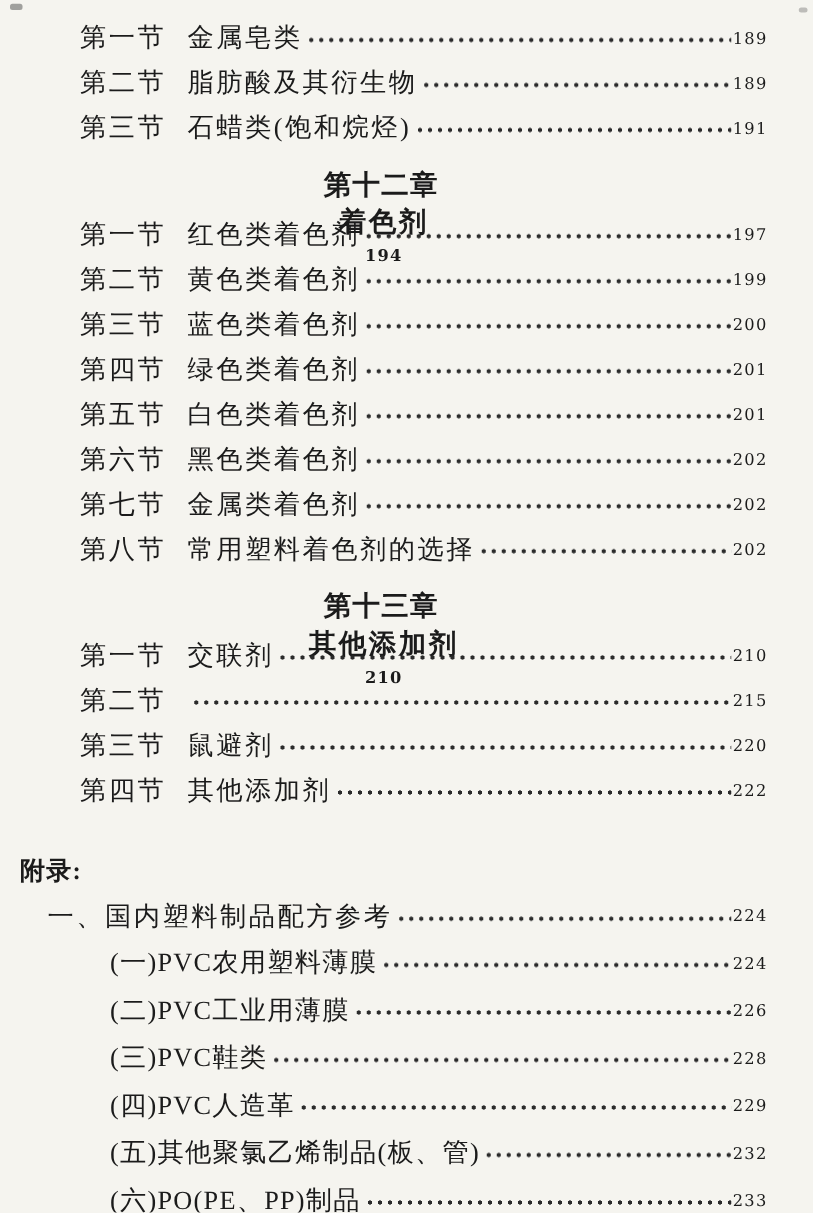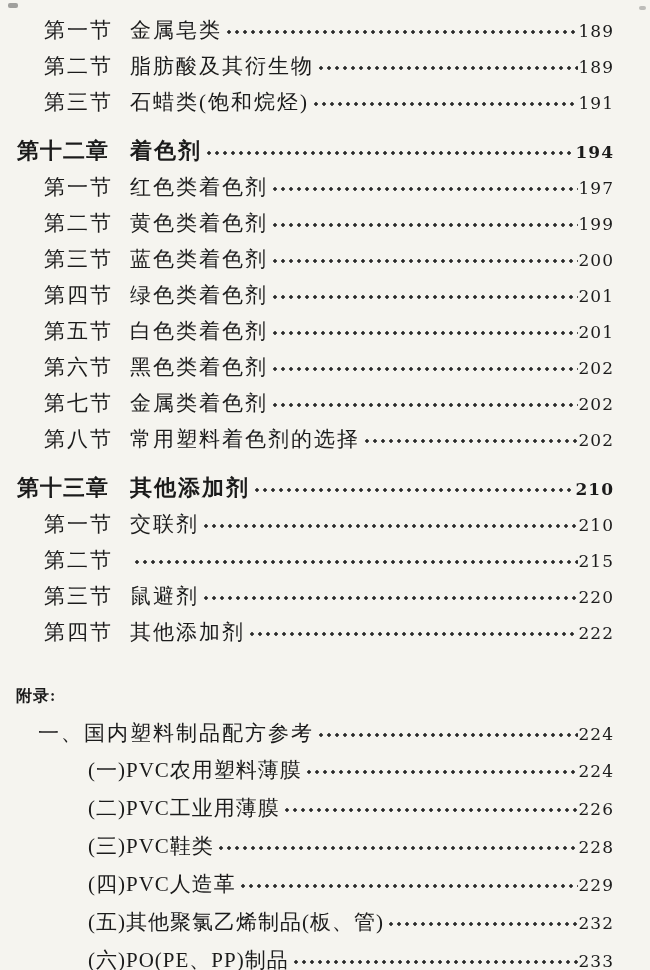--- a/index.html
+++ b/index.html
@@ -45,31 +45,31 @@
     height: 12px;
     margin: 4px 1px 0 3px;
     background-image: radial-gradient(circle, var(--dot) 1.5px, rgba(0,0,0,0) 1.9px);
     background-size: 8px 12px;
     background-repeat: repeat-x;
     background-position: left center;
   }
   .pagenum {
     flex: 0 0 auto;
     font-family: "DejaVu Serif", serif;
-    font-size: 17px;
+    font-size: 13px;
     letter-spacing: 1px;
     transform: translateY(1px);
   }
   
   .row.section { font-size: 21px; }
-  .row.section .label { margin-left: 44px; width: 86px; }
-  .row.chapter { font-size: 22px; font-weight: bold; }
+  .row.section .label { margin-left: 64px; width: 86px; }
+  .row.chapter { font-size: 22px; font-weight: bold; flex-direction: column; }
   .row.chapter .label { margin-left: 17px; width: 113px; letter-spacing: 1px; }
   .row.chapter .pagenum { font-weight: bold; text-align: right; }
-  .row.heading { font-size: 16px; font-weight: bold; margin-top: 28px; }
+  .row.heading { font-size: 20px; font-weight: bold; margin-top: 28px; }
   .row.heading .title { margin-left: 16px; letter-spacing: 1px; }
   .row.appendix1 { font-size: 21px; height: 37px; }
   .row.appendix1 .title { margin-left: 38px; }
   .row.appendix2 { font-size: 21px; height: 38px; }
   .row.appendix2 .title { margin-left: 88px; letter-spacing: 1px; }
   .gap-before { margin-top: 13px; }
   .gap-before-sm { margin-top: 8px; }
   
   .artifact {
     position: absolute;

